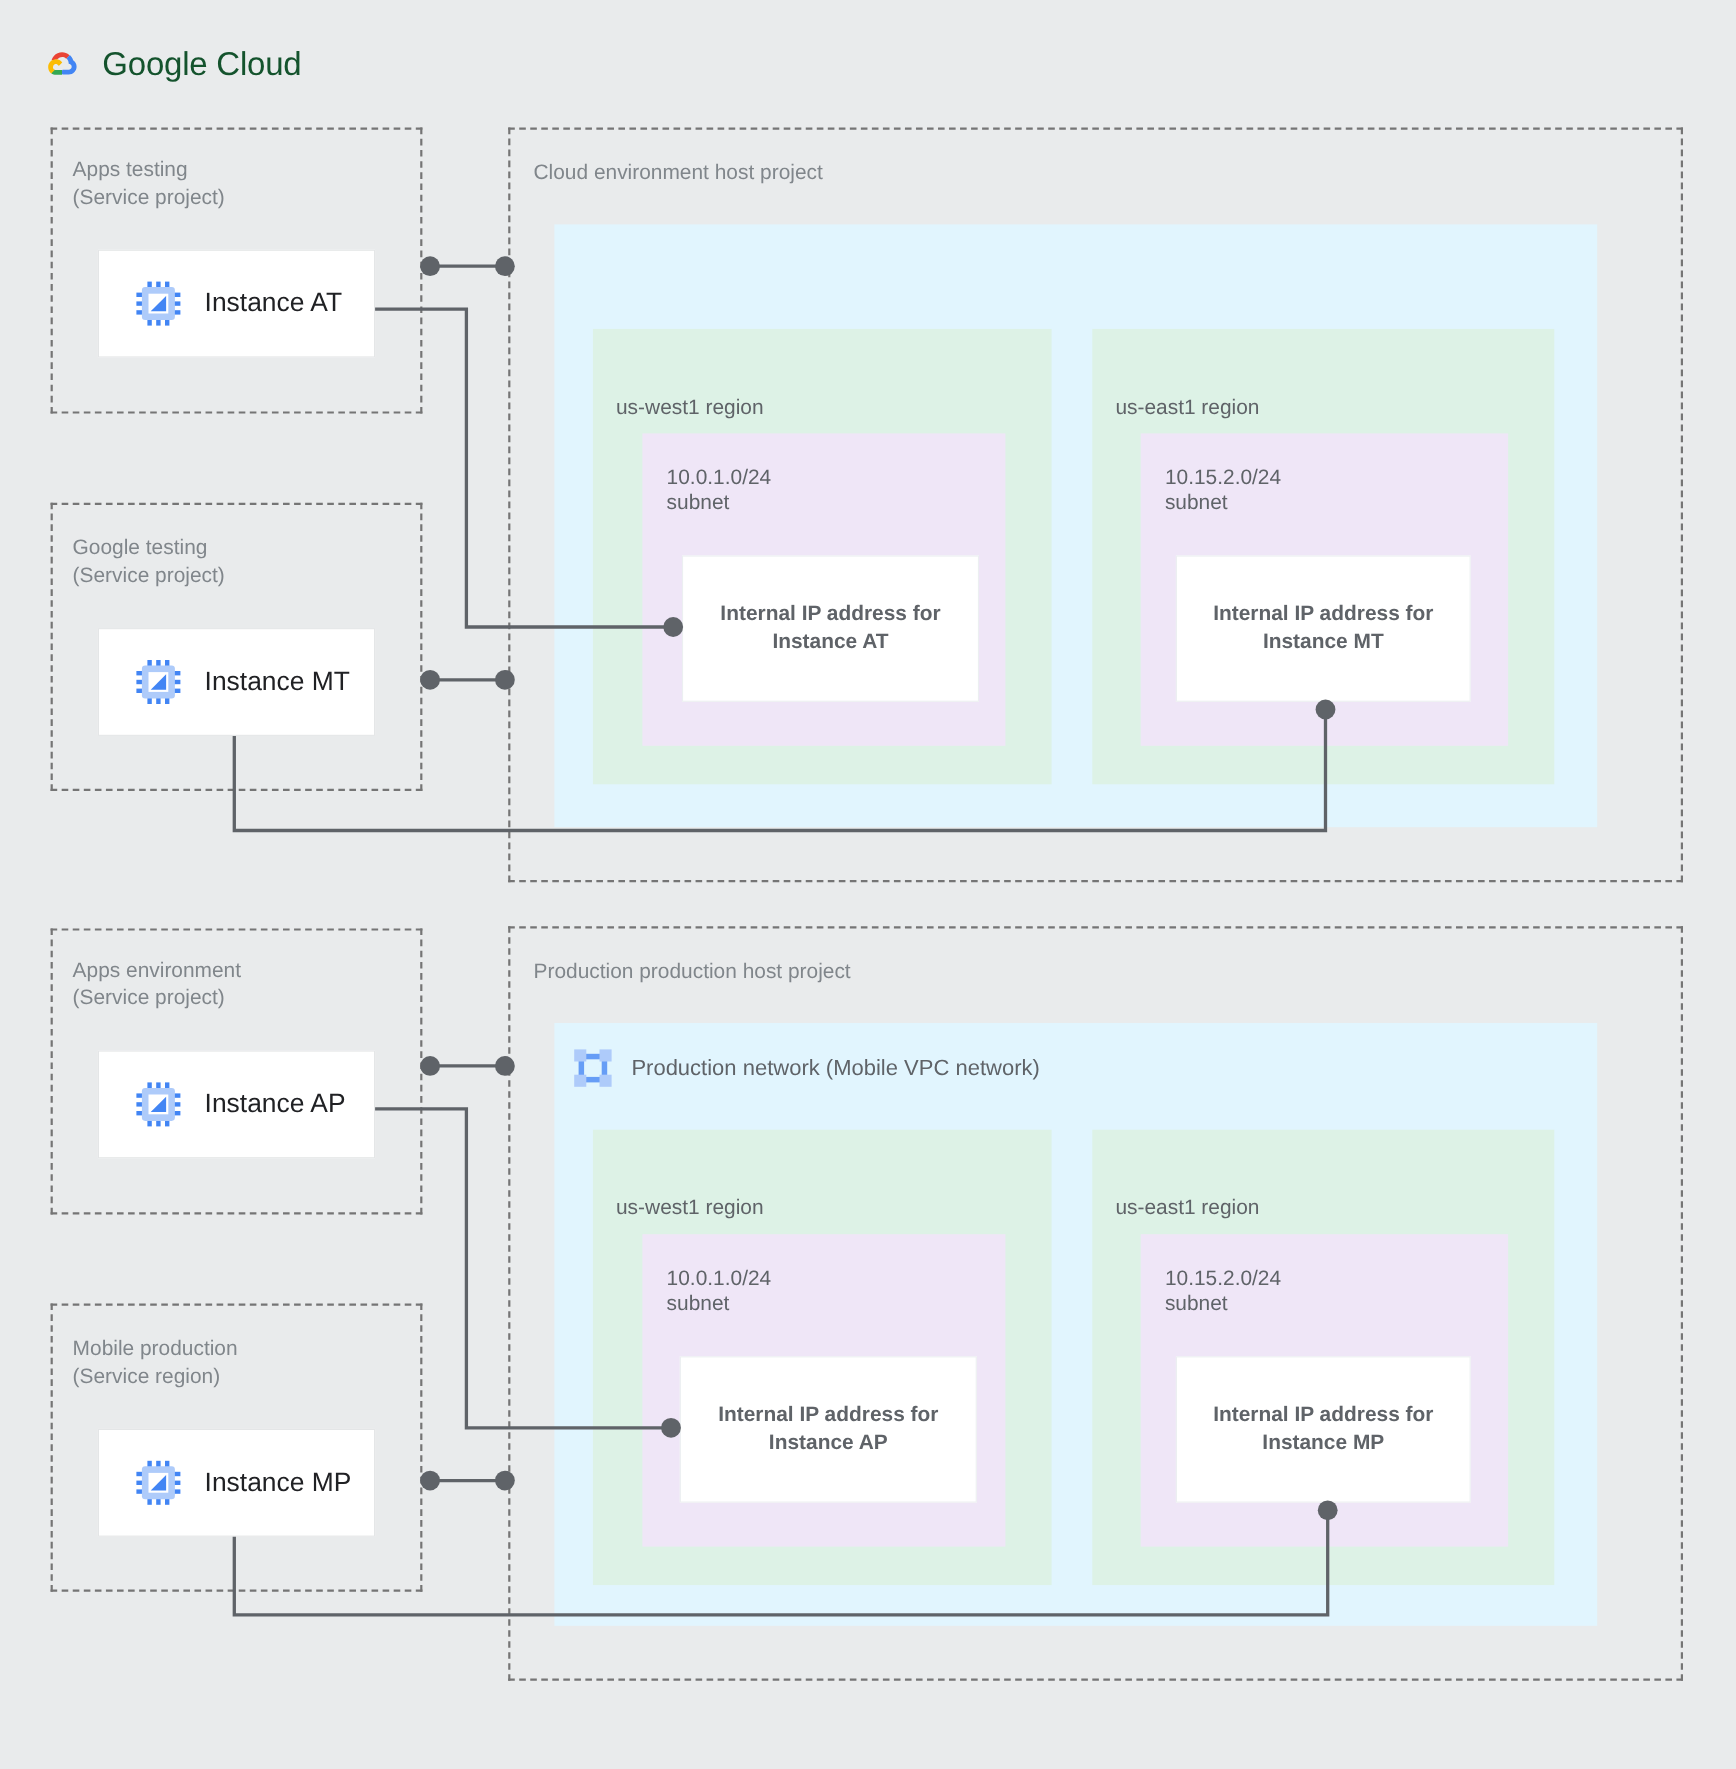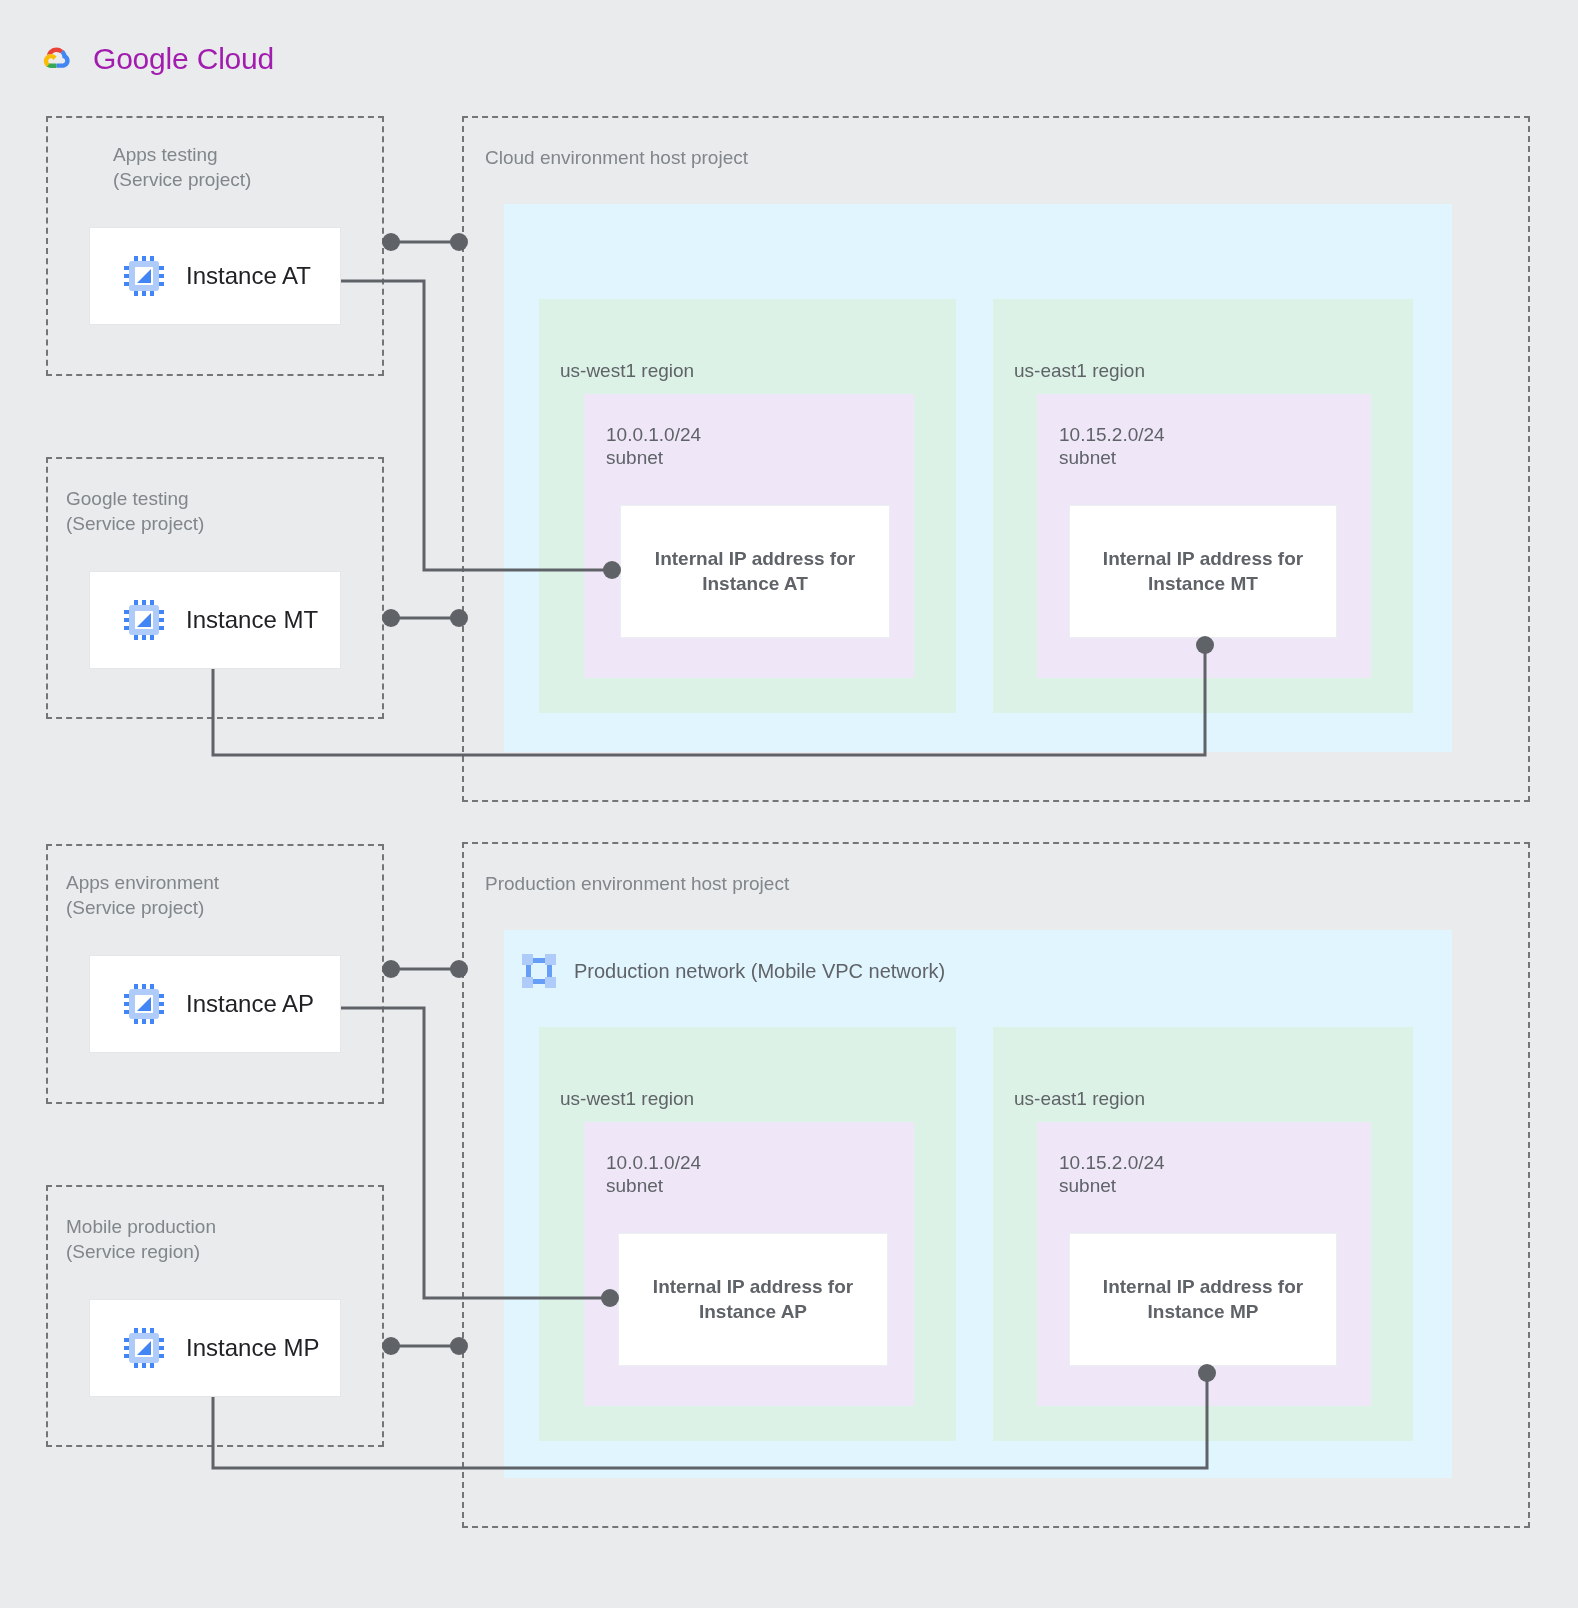--- a/index.html
+++ b/index.html
@@ -7,21 +7,21 @@
     width: 1578px; height: 1608px;
     background: #e9ebec;
     font-family: "Liberation Sans", sans-serif;
     overflow: hidden;
   }
   #stage { position: relative; width: 1578px; height: 1608px; }
 
   
   .logo { position: absolute; left: 33px; top: 36px; display: flex; align-items: center; gap: 14px; }
   .logo-mark { width: 46px; height: 46px; position: relative; }
-  .logo-text { font-size: 30px; color: #a21caf; letter-spacing: -0.2px; white-space: nowrap; }
+  .logo-text { font-size: 30px; color: #14532d; letter-spacing: -0.2px; white-space: nowrap; }
   .logo-text .lt-b { font-weight: 400; }
 
   
   .dashed {
     position: absolute;
     border: 2px dashed #757575;
     background: transparent;
   }
   .proj-label {
     position: absolute;
@@ -109,21 +109,21 @@
         <path d="M17.9 32.0h5.49v-4.4h-5.49c-0.39 0-0.77-0.09-1.12-0.25l-0.78 0.24-2.21 2.2-0.19 0.75c1.24 0.94 2.75 1.46 4.3 1.46z" fill="#34a853"></path>
         <path d="M17.9 17.9c-3.95 0.02-7.13 3.25-7.11 7.2 0.01 2.2 1.04 4.28 2.79 5.62l3.18-3.18c-1.38-0.62-2.0-2.25-1.37-3.63s2.25-2.0 3.63-1.37c0.61 0.27 1.1 0.76 1.37 1.37l3.18-3.18c-1.35-1.77-3.46-2.81-5.69-2.8z" fill="#fbbc05"></path>
       </svg>
     </div>
     <div class="logo-text">
       <span class="lt-b">Google</span>&nbsp;<span>Cloud</span>
     </div>
   </div>
 
   <div class="dashed" style="left:46px; top:116px; width:338px; height:260px;"></div>
-  <div class="proj-label" style="left:66px; top:142px; width:300px;margin-left:47px;">Apps testing
+  <div class="proj-label" style="left:66px; top:142px; width:300px;">Apps testing
 (Service project)</div>
   <div class="inst-card" style="left:89px; top:227px; width:252px; height:98px;">
     <div class="vm-icon">
       <i class="pin-t" style="left:10px"></i>
         <i class="pin-t" style="left:18px"></i>
         <i class="pin-t" style="left:26px"></i>
       <i class="pin-b" style="left:10px"></i>
         <i class="pin-b" style="left:18px"></i>
         <i class="pin-b" style="left:26px"></i>
       <i class="pin-l" style="top:10px"></i>
@@ -230,21 +230,21 @@
         <i class="pin-r" style="top:18px"></i>
         <i class="pin-r" style="top:26px"></i>
       <div class="body"></div>
         <div class="inner"></div>
         <div class="tri"></div>
     </div>
     <div class="inst-label">Instance MP</div>
   </div>
 
   <div class="dashed" style="left:462px; top:842px; width:1068px; height:686px;"></div>
-  <div class="proj-label" style="left:485px; top:871px;">Production environment host project</div>
+  <div class="proj-label" style="left:485px; top:871px;">Production production host project</div>
 
   <div class="vpc" style="left:504px; top:930px; width:948px; height:548px;"></div>
   <div class="vpc-head" style="left:522px; top:954px;">
     <div class="vpc-icon">
       <span class="edge eh" style="top:4px"></span>
       <span class="edge eh" style="bottom:4px"></span>
       <span class="edge ev" style="left:4px"></span>
       <span class="edge ev" style="right:4px"></span>
       <span class="cor" style="left:0;top:0"></span>
       <span class="cor" style="right:0;top:0"></span>

